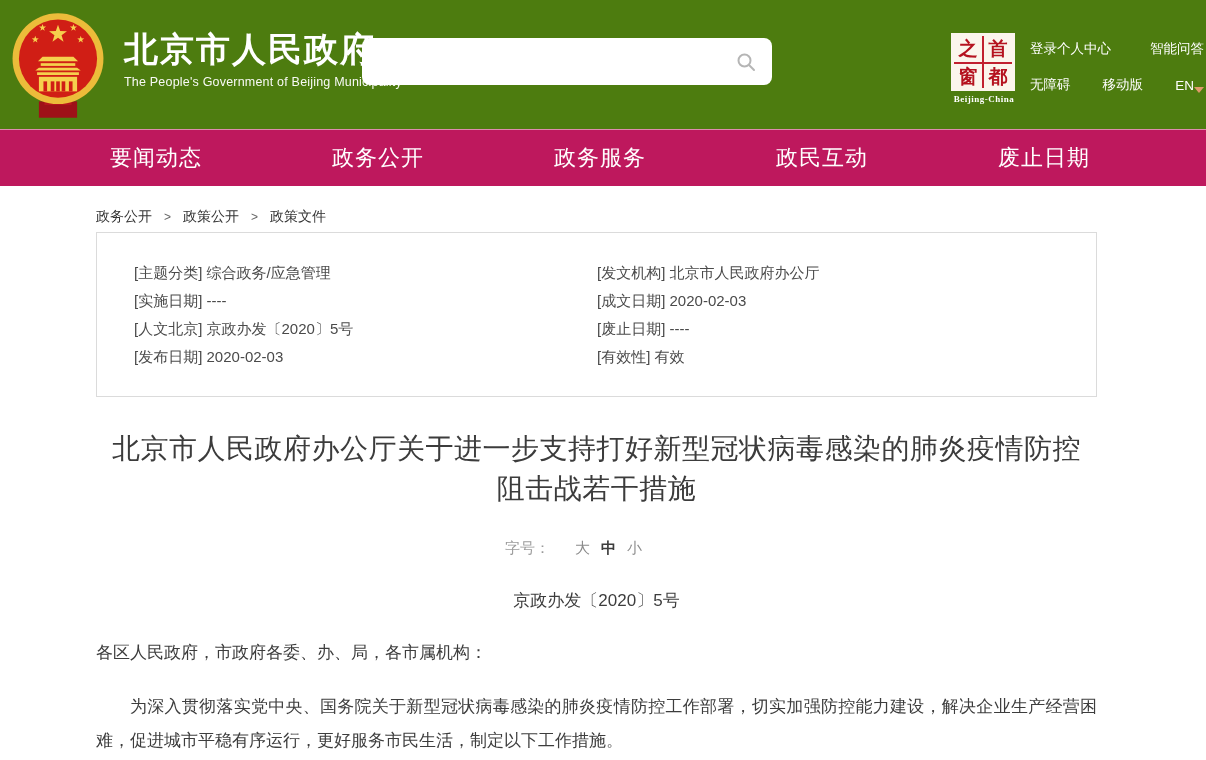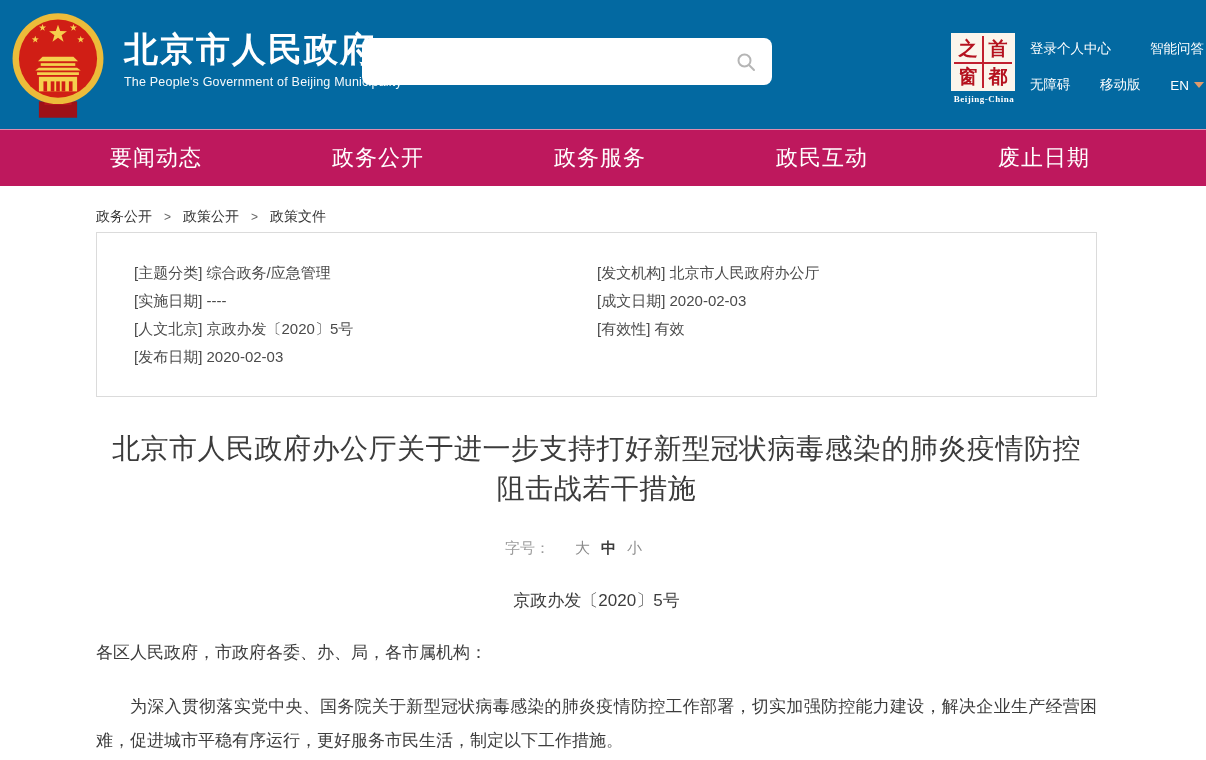--- a/index.html
+++ b/index.html
@@ -2,21 +2,21 @@
 <html><head>
 <meta charset="utf-8">
 <style>
   * { margin:0; padding:0; box-sizing:border-box; }
   html,body { width:1206px; height:760px; overflow:hidden; background:#fff;
     font-family:"Liberation Sans","DejaVu Sans",sans-serif; }
   a { text-decoration:none; color:inherit; }
   [data-interactable="true"] { cursor:pointer; }
 
   
-  .hdr { position:relative; height:129px; background:#0369a1; }
+  .hdr { position:relative; height:129px; background:#4d7c0f; }
   .emblem { position:absolute; left:8px; top:8px; }
   .brand { position:absolute; left:124px; top:27px; color:#fff; }
   .brand-cn { font-size:34px; font-weight:bold; letter-spacing:2px; line-height:44px; }
   .brand-en { font-size:12.5px; letter-spacing:0.2px; margin-top:4px; opacity:0.96; }
   .search { position:absolute; left:362px; top:38px; width:410px; height:47px;
     background:#fff; border-radius:8px; display:flex; align-items:center; }
   .search-input { flex:1; border:none; outline:none; background:transparent;
     height:100%; padding:0 14px; font-size:15px; color:#333; }
   .search-icon { margin-right:16px; flex:0 0 auto; }
 
@@ -24,21 +24,21 @@
   .stamp-grid { display:grid; grid-template-columns:1fr 1fr; gap:2px;
     background:#c1202f; border:3px solid #fbf5ec; width:64px; height:58px; }
   .stamp-grid span { background:#fbf5ec; color:#b5121f; font-family:"Liberation Serif","DejaVu Serif",serif;
     font-weight:bold; font-size:19px; display:flex; align-items:center; justify-content:center; }
   .stamp-caption { margin-top:3px; color:#fff; font-size:9px; letter-spacing:0.5px;
     font-family:"Liberation Serif","DejaVu Serif",serif; font-weight:bold; text-align:center; white-space:nowrap; }
 
   .toplinks { position:absolute; left:1030px; top:40px; width:174px; color:#fff; font-size:13.5px; }
   .toplinks .row { display:flex; justify-content:space-between; align-items:center; }
   .toplinks .row + .row { margin-top:18px; }
-  .lang { display:inline-flex; align-items:center; gap:5px; }
+  .lang { display:inline-flex; align-items:flex-end; }
   .caret { width:0; height:0; border-left:5px solid transparent; border-right:5px solid transparent;
     border-top:6px solid #e09a6b; display:inline-block; }
 
   
   .nav { height:57px; background:#be185d; border-top:1px solid rgba(255,255,255,0.5); }
   .nav-inner { width:980px; margin-left:110px; height:100%; display:flex;
     justify-content:space-between; align-items:center; }
   .nav-item { color:#fff; font-size:22px; letter-spacing:1px; }
 
   
@@ -156,20 +156,21 @@
   <section class="meta-box" data-interactable="false">
     <div class="meta-col-left" data-interactable="false">
       <div class="meta-row"><span data-interactable="false">[主题分类]</span> <span data-interactable="false">综合政务/应急管理</span></div>
       <div class="meta-row"><span data-interactable="false">[实施日期]</span> <span data-interactable="false">----</span></div>
       <div class="meta-row"><span data-interactable="false">[人文北京]</span> <span data-interactable="false">京政办发〔2020〕5号</span></div>
       <div class="meta-row"><span data-interactable="false">[发布日期]</span> <span data-interactable="false">2020-02-03</span></div>
     </div>
     <div class="meta-col-right" data-interactable="false">
       <div class="meta-row"><span data-interactable="false">[发文机构]</span> <span data-interactable="false">北京市人民政府办公厅</span></div>
       <div class="meta-row"><span data-interactable="false">[成文日期]</span> <span data-interactable="false">2020-02-03</span></div>
+      <div class="meta-row"><span data-interactable="false">[废止日期]</span> <span data-interactable="false">----</span></div>
       <div class="meta-row"><span data-interactable="false">[有效性]</span> <span data-interactable="false">有效</span></div>
     </div>
   </section>
 
   <h1 class="doc-title" data-interactable="false">北京市人民政府办公厅关于进一步支持打好新型冠状病毒感染的肺炎疫情防控阻击战若干措施</h1>
 
   <div class="fontsize-row" data-interactable="false">
     <span class="fs-label" data-interactable="false">字号：</span><a class="fs-opt" data-interactable="true">大</a><a class="fs-opt active" data-interactable="true">中</a><a class="fs-opt" data-interactable="true">小</a>
   </div>
 

